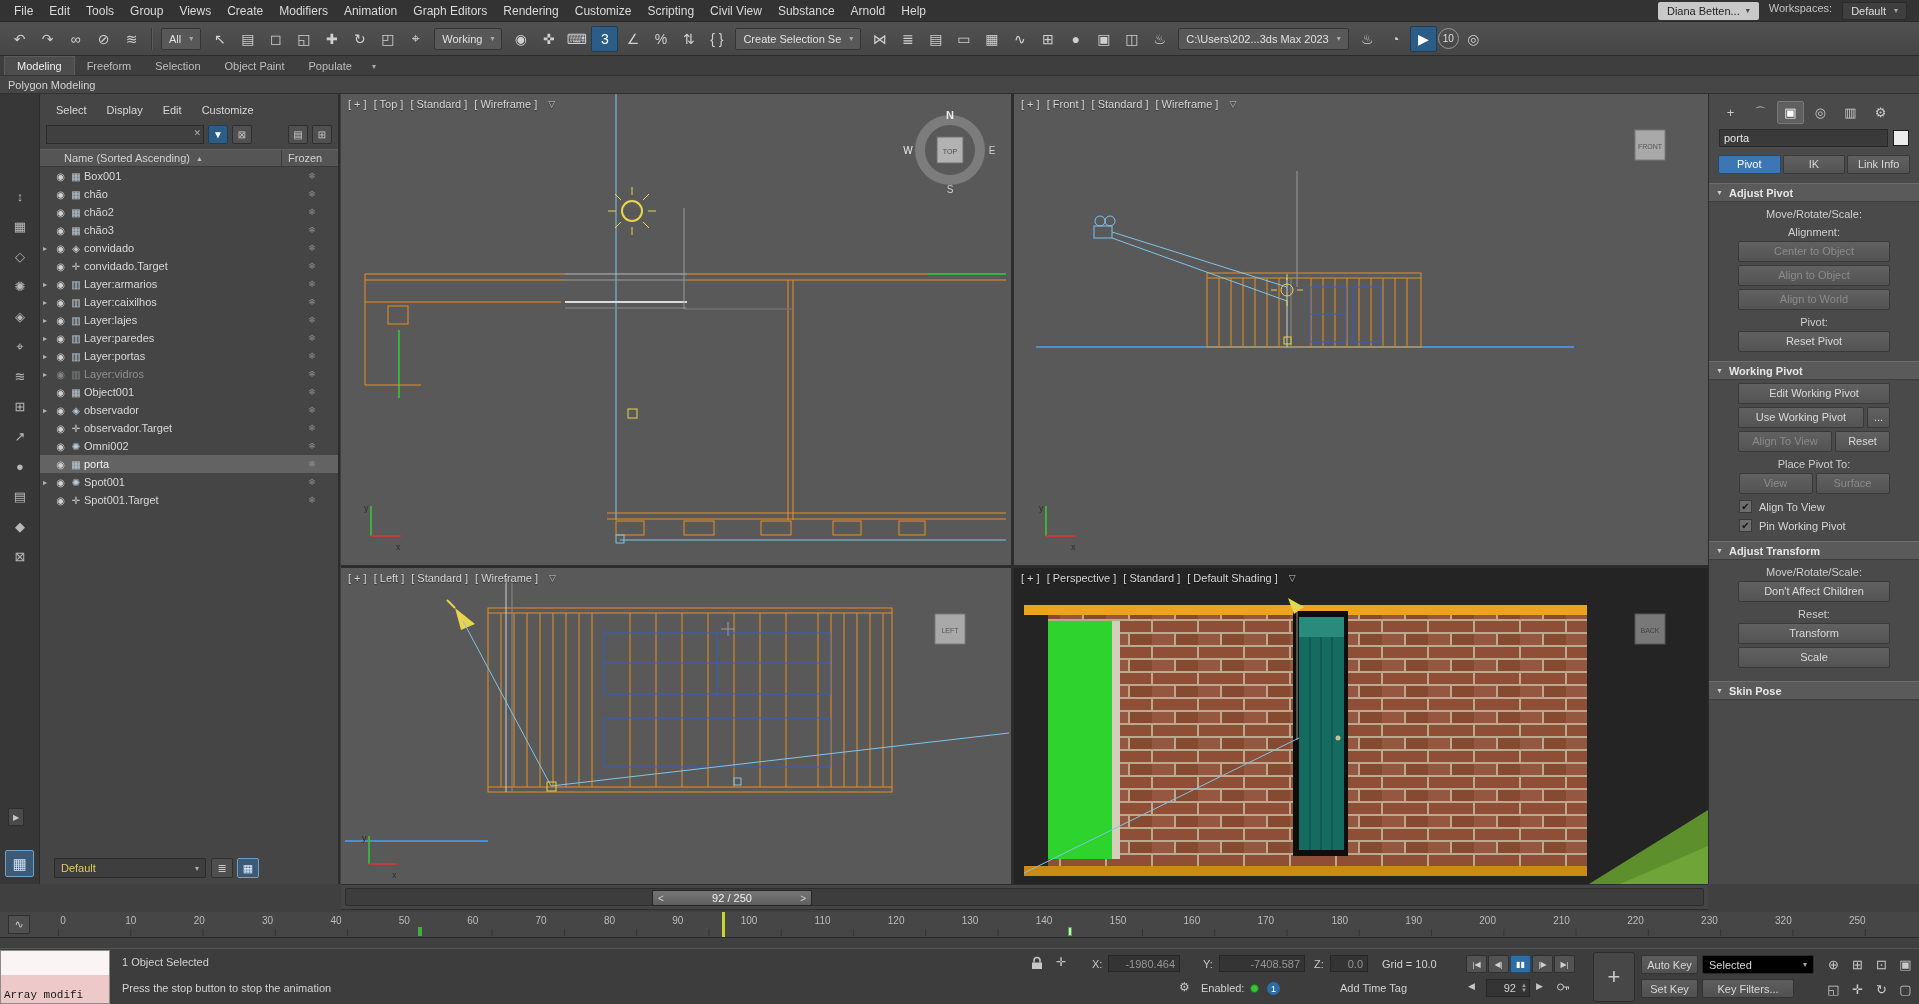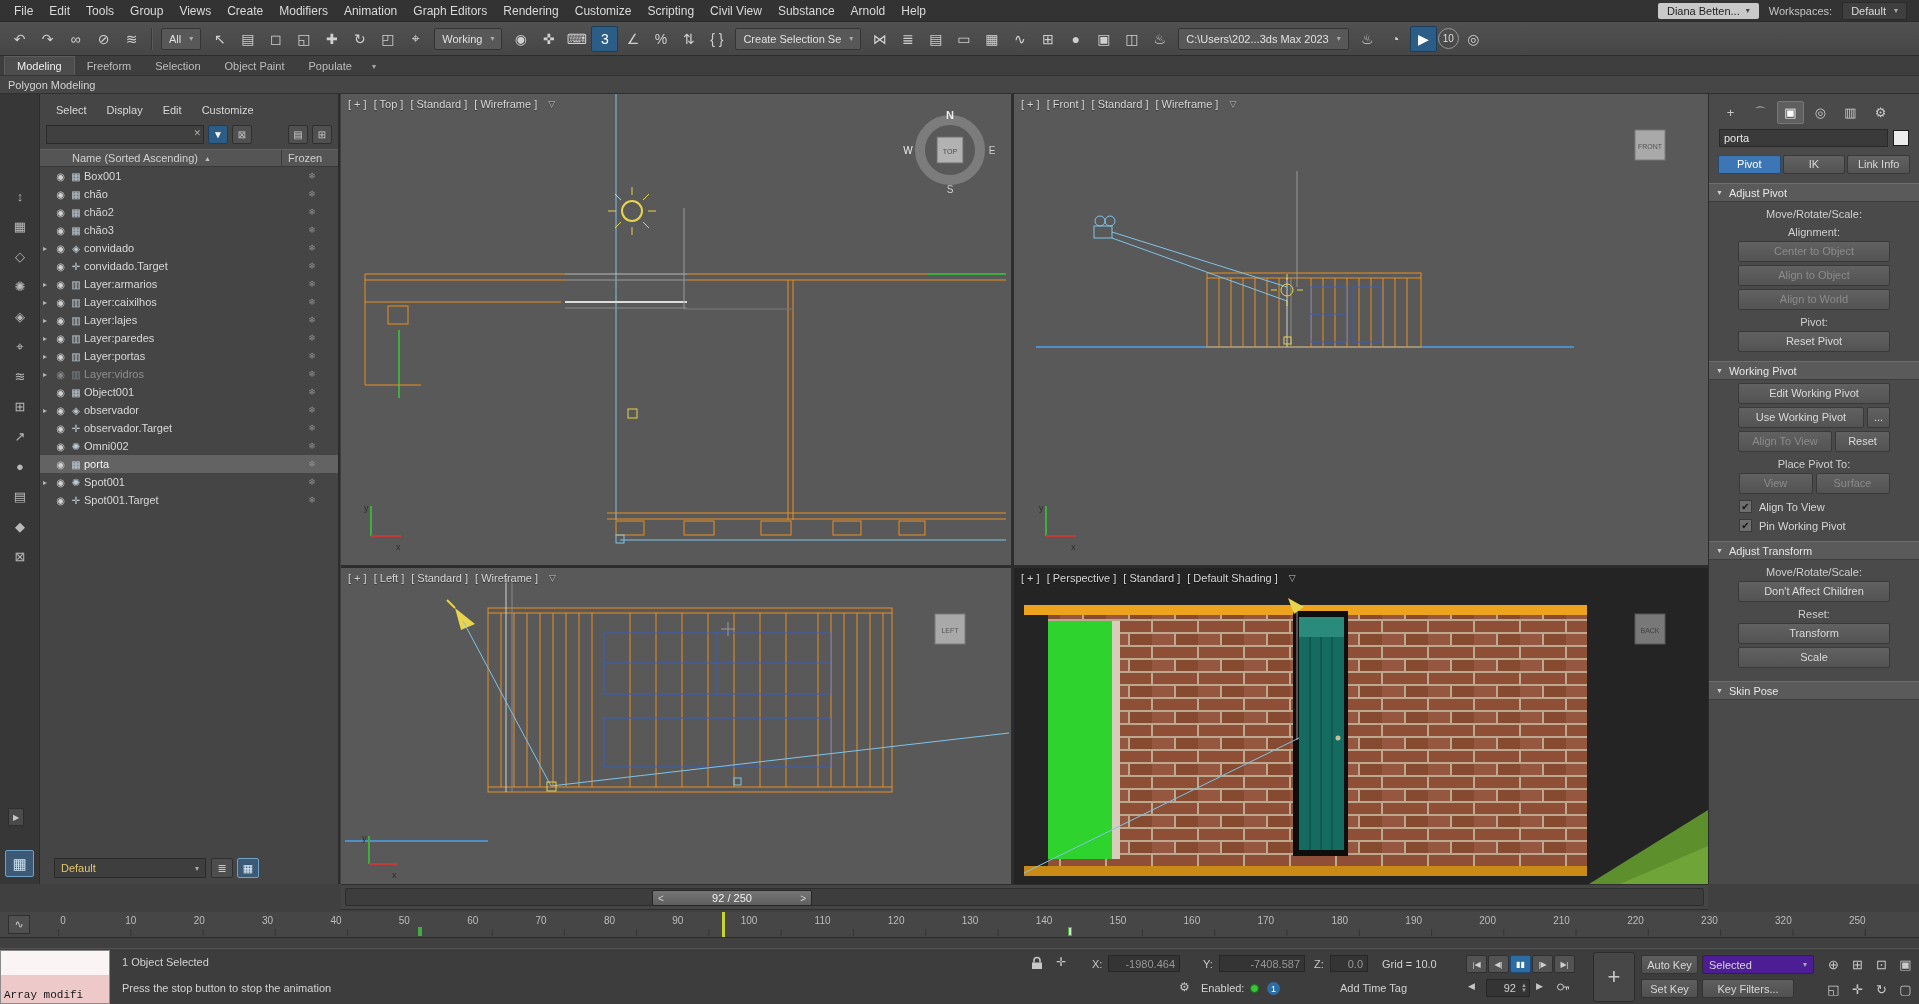--- a/index.html
+++ b/index.html
@@ -4,21 +4,21 @@
 <style>
 *{box-sizing:border-box;margin:0;padding:0}
 html,body{width:1919px;height:1004px;overflow:hidden}
 body{font-family:"Liberation Sans",sans-serif;background:#3c3c3c;color:#d6d6d6;font-size:12px}
 .app{position:relative;width:1919px;height:1004px;background:#404040;overflow:hidden}
 
 
 .menubar{position:absolute;top:0;left:0;width:100%;height:22px;background:#333333;display:flex;align-items:center;padding:0 6px;border-bottom:1px solid #2a2a2a}
 .menus{display:flex;align-items:center}
 .menu-item{padding:3px 8px;color:#dadada;font-size:12px;cursor:default;white-space:nowrap}
-.menubar-right{margin-left:auto;display:flex;align-items:center;gap:10px;padding-right:6px}
+.menubar-right{margin-left:auto;display:flex;gap:10px;padding-right:6px}
 .user-btn{background:#c9c9c9;color:#1e1e1e;font-size:11px;padding:2px 9px;border-radius:2px;display:flex;gap:6px;align-items:center}
 .ws-label{color:#c4c4c4;font-size:11px}
 .ws-dd{background:#3f3f3f;border:1px solid #2a2a2a;padding:2px 8px;font-size:11px;color:#ddd;display:flex;gap:8px;align-items:center;border-radius:2px}
 .caret{font-size:8px;color:#aaa}
 .caret-dark{font-size:8px;color:#444}
 
 
 .toolbar{position:absolute;top:22px;left:0;width:100%;height:34px;background:linear-gradient(#515151,#464646);display:flex;align-items:center;gap:2px;padding:0 6px;border-bottom:1px solid #2c2c2c}
 .tb-group{display:flex;gap:1px;align-items:center}
 .tb-icon{width:27px;height:26px;display:flex;align-items:center;justify-content:center;color:#cfcfcf;font-size:14px;border:1px solid transparent;border-radius:2px}
@@ -48,21 +48,21 @@
 .exp-menus{display:flex;gap:4px;padding:8px 8px 4px}
 .exp-menu{padding:2px 8px;font-size:11px;color:#d8d8d8}
 .exp-search{display:flex;align-items:center;gap:4px;padding:3px 6px}
 .search-wrap{position:relative;width:158px}
 .exp-search-input{width:100%;height:19px;background:#404040;border:1px solid #2b2b2b;color:#ddd;font-size:11px;padding:0 16px 0 4px}
 .clear-ic{position:absolute;right:3px;top:3px;font-size:9px;color:#aaa}
 .sq-ic{width:20px;height:19px;border:1px solid #2f2f2f;background:#505050;color:#c9c9c9;font-size:10px;display:flex;align-items:center;justify-content:center;border-radius:2px}
 .sq-ic.blue{background:#2c5d87;border-color:#1c3e5b;color:#fff}
 .exp-sp{flex:1}
 .exp-header{display:flex;height:18px;background:#555555;border-top:1px solid #616161;border-bottom:1px solid #393939;font-size:11px;color:#d0d0d0;align-items:center;margin-top:2px}
-.hdr-name{flex:1;padding-left:32px;display:flex;align-items:center;gap:6px;border-right:1px solid #3c3c3c;height:100%}
+.hdr-name{flex:1;padding-left:24px;display:flex;align-items:center;gap:6px;border-right:1px solid #3c3c3c;height:100%}
 .sort{font-size:7px;color:#c0c0c0}
 .hdr-frozen{width:56px;padding-left:6px}
 .exp-rows{font-size:11px}
 .exp-row{display:flex;align-items:center;height:18px;padding-left:3px;color:#d8d8d8}
 .exp-row.selected{background:#636363;color:#f2f2f2}
 .exp-row.dimmed{color:#8f8f8f}
 .exp-row.dimmed .r-eye,.exp-row.dimmed .r-icon{opacity:.45}
 .r-arrow{width:10px;font-size:8px;color:#b5b5b5}
 .r-eye{width:15px;font-size:10px;color:#cfcfcf;text-align:center}
 .r-icon{width:16px;font-size:10px;color:#bfcbd4;text-align:center}
@@ -90,21 +90,21 @@
 .cp-tabs{display:flex;gap:3px;padding:7px 8px 3px}
 .cp-tab{width:27px;height:23px;display:flex;align-items:center;justify-content:center;color:#c9c9c9;font-size:13px;border-radius:2px;border:1px solid transparent}
 .cp-tab.active{background:#5f5f5f;border-color:#787878;color:#fff}
 .cp-name-row{display:flex;align-items:center;gap:5px;padding:2px 10px 0}
 .cp-name-input{flex:1;height:18px;background:#3a3a3a;border:1px solid #292929;color:#e8e8e8;font-size:11px;padding:0 4px}
 .color-swatch{width:16px;height:16px;background:#ececec;border:1px solid #1d1d1d}
 .mode-row{display:flex;gap:2px;padding:0 9px;margin-top:8px}
 .mode-btn{flex:1;height:19px;line-height:17px;text-align:center;font-size:11px;background:linear-gradient(#616161,#535353);border:1px solid #383838;border-radius:2px;color:#d8d8d8}
 .mode-btn.active{background:#3c76b5;border-color:#27496b;color:#fff}
 .rollout{margin-top:9px}
-.ro-head{height:19px;background:#5a5a5a;border-top:1px solid #6d6d6d;border-bottom:1px solid #3d3d3d;display:flex;align-items:center;padding:0 7px;font-weight:normal;font-size:11px;color:#e6e6e6;gap:6px}
+.ro-head{height:19px;background:#5a5a5a;border-top:1px solid #6d6d6d;border-bottom:1px solid #3d3d3d;display:flex;align-items:center;padding:0 7px;font-weight:bold;font-size:11px;color:#e6e6e6;gap:6px}
 .tri{font-size:7px;color:#cfcfcf}
 .cp-label{text-align:center;color:#cfcfcf;font-size:11px;margin-top:6px}
 .cp-btn{display:block;margin:3px auto 0;width:152px;height:21px;line-height:19px;text-align:center;background:linear-gradient(#616161,#535353);border:1px solid #393939;border-radius:2px;color:#dadada;font-size:11px;white-space:nowrap;overflow:hidden}
 .cp-btn.disabled{color:#8b8b8b}
 .wp-row{display:flex;gap:3px;justify-content:center;margin-top:3px}
 .wp-row .cp-btn{margin:0}
 .w126{width:126px}.w23{width:23px}.w94{width:94px}.w55{width:55px}.w74{width:74px}
 .cp-check{display:flex;align-items:center;gap:7px;margin:6px 0 0 30px;font-size:11px;color:#d6d6d6}
 .cb-box{width:13px;height:13px;background:#6e6e6e;border:1px solid #393939;color:#161616;font-size:10px;line-height:12px;text-align:center}
 
@@ -130,21 +130,21 @@
 .listener{left:0;top:1px;width:110px;height:54px;background:linear-gradient(#faf4f4 0 46%,#eec9c9 46% 100%);border:1px solid #8a8a8a;color:#151515;font-family:"Liberation Mono",monospace;font-size:11px;display:flex;align-items:flex-end;padding:2px 3px}
 .st-text{font-size:11px;color:#d2d2d2;white-space:nowrap}
 .st-icon{color:#c6c6c6;display:flex;align-items:center;justify-content:center}
 .coord-label{font-size:11px;color:#c9c9c9}
 .coord-box{height:17px;background:#343434;border:1px solid #272727;color:#979797;font-size:11px;display:flex;align-items:center;justify-content:flex-end;padding:0 4px}
 .tr-btn{width:21px;height:18px;background:#535353;border:1px solid #303030;color:#cfcfcf;font-size:8px;display:flex;align-items:center;justify-content:center;border-radius:2px}
 .tr-btn.active{background:#2e6da4;border-color:#1d4a72;color:#fff}
 .transport{display:flex;gap:1px}
 .bigkey{left:1593px;top:3px;width:42px;height:50px;background:#474747;border:1px solid #2c2c2c;border-radius:3px;color:#c9c9c9;font-size:22px;display:flex;align-items:center;justify-content:center}
 .st-btn{height:19px;background:linear-gradient(#5e5e5e,#505050);border:1px solid #333;border-radius:2px;color:#d8d8d8;font-size:11px;display:flex;align-items:center;justify-content:center;padding:0 6px;white-space:nowrap}
-.st-dd{height:19px;background:#4c1d95;border:1px solid #2a2a2a;border-radius:2px;color:#d8d8d8;font-size:11px;display:flex;align-items:center;justify-content:space-between;padding:0 6px}
+.st-dd{height:19px;background:#000000;border:1px solid #2a2a2a;border-radius:2px;color:#d8d8d8;font-size:11px;display:flex;align-items:center;justify-content:space-between;padding:0 6px}
 .spin{width:44px;height:18px;background:#343434;border:1px solid #272727;color:#d0d0d0;font-size:11px;display:flex;align-items:center}
 .spin .v{flex:1;text-align:right;padding-right:3px}
 .spin .arrows{width:10px;display:flex;flex-direction:column;align-items:center;font-size:6px;color:#9f9f9f;line-height:5px}
 .navrow{display:flex;gap:1px}
 .nav-ic{width:23px;height:22px;display:flex;align-items:center;justify-content:center;color:#c9c9c9;font-size:13px}
 .gdot{width:9px;height:9px;border-radius:50%;background:#39c439;border:1px solid #1c6e1c}
 .bluebadge{width:13px;height:13px;border-radius:50%;background:#2e6da4;color:#fff;font-size:9px;display:flex;align-items:center;justify-content:center}
 .keysmall{width:14px;height:14px}
 </style>
 </head>

